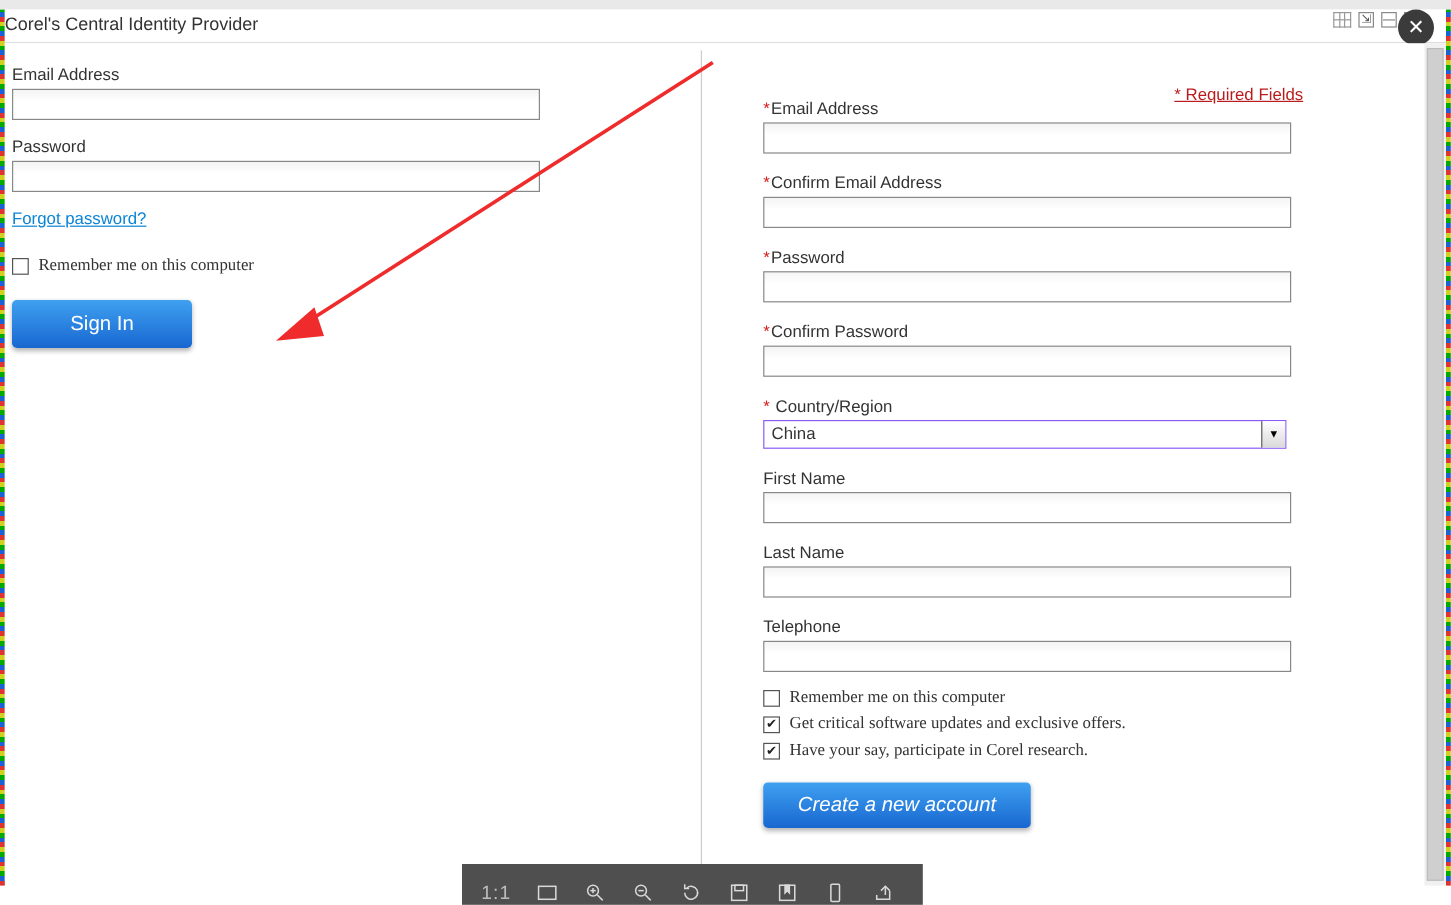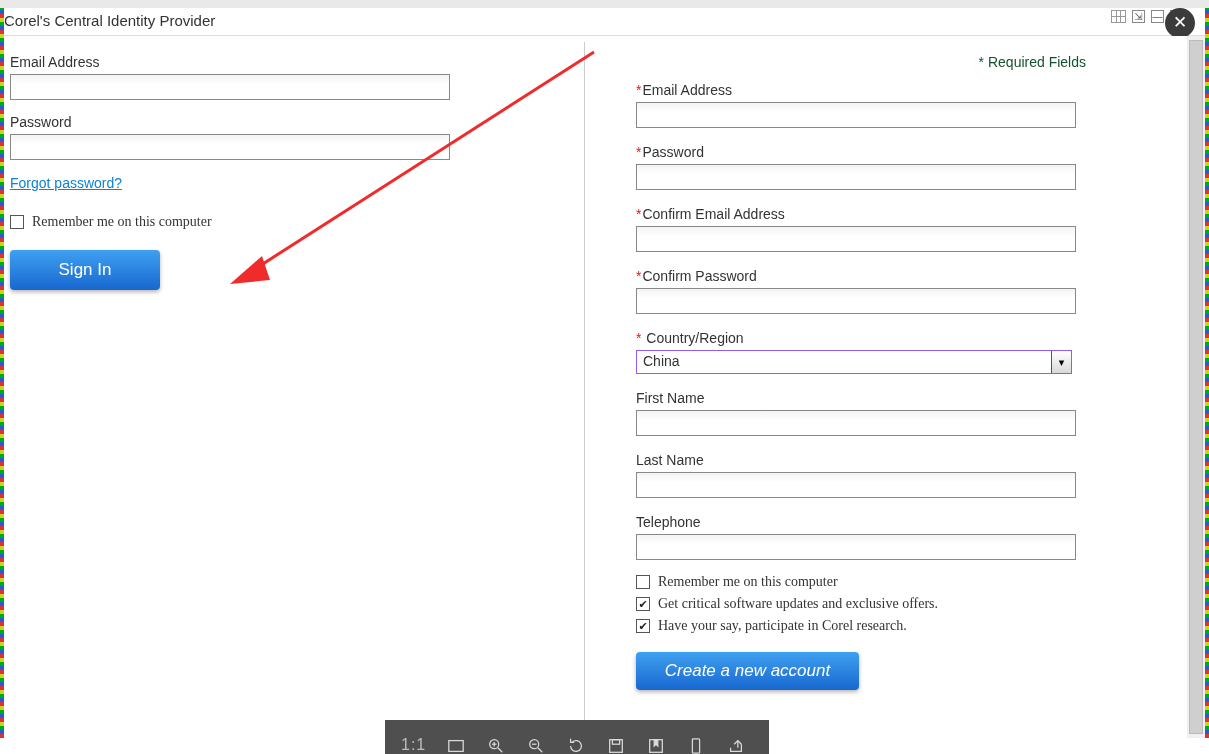--- a/index.html
+++ b/index.html
@@ -38,37 +38,37 @@
   .chk { display:flex; align-items:center; gap:8px; font-size:14px; color:#333; margin-top:22px;font-family:Liberation Serif, serif; }
   .chkbox { width:14px; height:14px; border:1px solid #555; background:#fff; display:inline-flex; align-items:center; justify-content:center; font-size:11px; line-height:1; }
   .chkbox.checked::after { content:"✔"; color:#222; }
   .btn { display:inline-block; border:none; border-radius:4px; color:#fff; font-size:17px; cursor:pointer;
          background:linear-gradient(#3fa0f0,#1867d0); box-shadow:0 2px 4px rgba(0,0,0,.3); text-align:center; }
   .btn-signin { width:150px; height:40px; margin-top:20px; }
   .btn-create { width:223px; height:38px;font-style:italic; }
 
   
   .register { position:absolute; left:632px; top:18px; width:450px; }
-  .req-note { position:absolute; right:0px; top:0px; color:#14532d; font-size:14px; }
+  .req-note { position:absolute; right:0px; top:16px; color:#b91c1c; font-size:14px;text-decoration:underline; }
   .register .group { margin-top:16px; }
   .register .group:first-of-type { margin-top:28px; }
   .star { color:#d71b1b; font-size:14px; margin-right:1px; }
   .selectwrap { position:relative; width:436px; height:24px; border:1px solid #8b5cf6; background:#fff; }
   .selectwrap .opt { position:absolute; left:6px; top:2px; font-size:14px; color:#333; }
   .selectwrap .dd { position:absolute; right:0; top:0; width:20px; height:22px; border-left:1px solid #555; background:linear-gradient(#fff,#d9d9d9); text-align:center; line-height:22px; font-size:11px; }
   .register .chks { margin-top:14px; }
   .register .chks .chk { margin-top:6px; }
   .register .btnrow { margin-top:18px; }
 
   
   .arrow-svg { position:absolute; left:180px; top:8px; width:420px; height:260px; pointer-events:none; }
 
   
   .bbar { position:absolute; left:385px; bottom:0; width:384px; height:34px; background:#4f4f4f; color:#e9e9e9;
-          display:flex; align-items:flex-start; gap:20px; padding:16px 16px; font-size:16px; }
+          display:flex; align-items:flex-end; gap:20px; padding:0 16px; font-size:16px; }
   .bbar .ico { width:20px; height:20px; display:flex; align-items:center; justify-content:center; cursor:pointer; opacity:.9; }
   .bbar svg { width:18px; height:18px; stroke:#e9e9e9; fill:none; stroke-width:1.4; }
   .bbar .ratio { font-size:16px; color:#bdbdbd; letter-spacing:1px; }
 
   
   .scroll { position:absolute; right:4px; top:36px; width:18px; bottom:16px; background:#f0f0f0; }
   .scroll .thumb { position:absolute; left:2px; right:2px; top:4px; bottom:4px; background:#cfcfcf; border:1px solid #bbb; }
 </style>
 </head>
 <body>
@@ -114,26 +114,26 @@
   </svg>
 
   <div class="register">
     <span class="req-note">* Required Fields</span>
 
     <div class="group">
       <span class="lbl"><span class="star">*</span><span>Email Address</span></span>
       <input class="tbox" type="text" style="">
     </div>
     <div class="group">
+      <span class="lbl"><span class="star">*</span><span>Confirm Email Address</span></span>
+      <input class="tbox" type="text" style="">
+    </div>
+    <div class="group">
       <span class="lbl"><span class="star">*</span><span>Password</span></span>
       <input class="tbox" type="password" style="">
-    </div>
-    <div class="group">
-      <span class="lbl"><span class="star">*</span><span>Confirm Email Address</span></span>
-      <input class="tbox" type="text" style="">
     </div>
     <div class="group">
       <span class="lbl"><span class="star">*</span><span>Confirm Password</span></span>
       <input class="tbox" type="password" style="">
     </div>
     <div class="group">
       <span class="lbl"><span class="star">*</span><span> Country/Region</span></span>
       <div class="selectwrap">
         <span class="opt">China</span>
         <span class="dd">▾</span>

